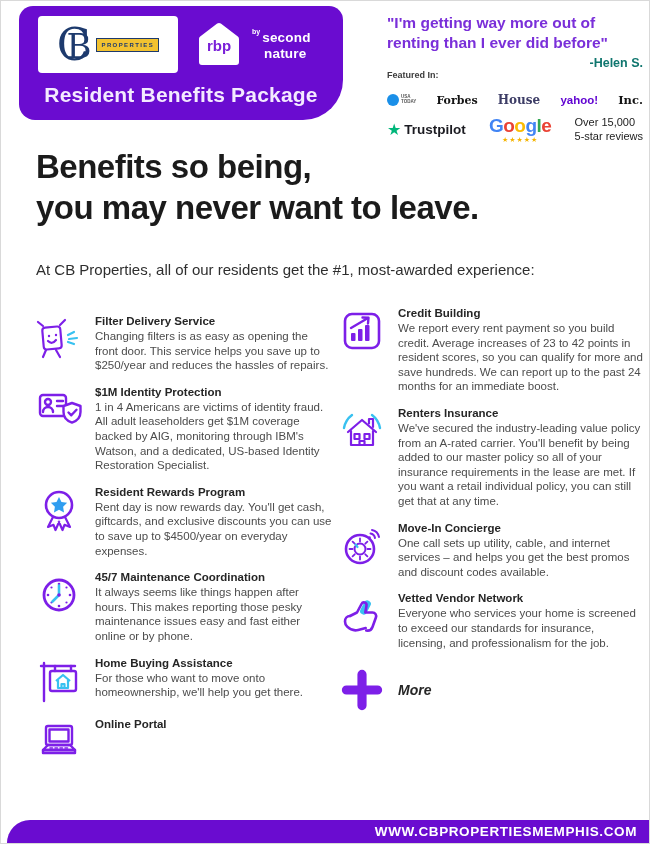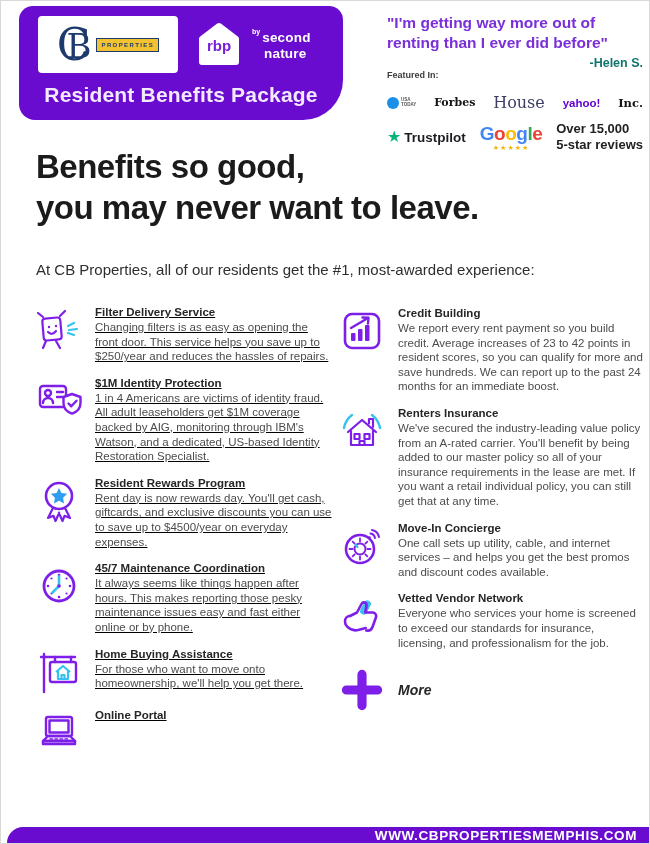--- a/index.html
+++ b/index.html
@@ -28,52 +28,52 @@
   .testimonial{position:absolute;left:386px;top:12px;width:256px;}
   .quote{color:#7a2fd9;font-weight:bold;font-size:15.5px;line-height:1.32;}
   .attr{text-align:right;color:#0f766e;font-weight:bold;font-size:12.5px;margin-top:2px;}
   .featured{position:absolute;left:386px;top:69px;width:256px;}
   .feat-label{font-size:9px;color:#3c3c3c;font-weight:bold;}
   .logo-row{display:flex;align-items:center;justify-content:space-between;margin-top:13px;}
   .usat{display:flex;align-items:center;gap:2px;}
   .usat-circle{width:12px;height:12px;border-radius:50%;background:#1a8fe8;}
   .usat-txt{font-size:4.5px;line-height:1.1;color:#555;font-weight:bold;}
   .forbes{font-family:"DejaVu Serif",serif;font-weight:bold;font-size:11px;color:#141414;}
-  .house{font-family:"DejaVu Serif",serif;font-weight:normal;font-size:16px;color:#3d3d66;}
+  .house{font-family:"DejaVu Serif",serif;font-weight:bold;font-size:12px;color:#3d3d66;}
   .yahoo{font-weight:bold;font-size:11.5px;color:#5f01d1;}
   .inc{font-family:"DejaVu Serif",serif;font-weight:bold;font-size:11.5px;color:#141414;}
   .review-row{display:flex;align-items:center;justify-content:space-between;margin-top:9px;}
   .trustpilot{display:flex;align-items:center;gap:3px;}
   .tp-star{color:#00b67a;font-size:16px;line-height:1;}
   .tp-word{font-size:13.5px;font-weight:bold;color:#1b1b21;}
   .google{text-align:center;line-height:1;}
   .g-word{font-size:19px;font-weight:bold;letter-spacing:-0.5px;}
   .g1,.g4{color:#4285f4}.g2,.g6{color:#ea4335}.g3{color:#fbbc05}.g5{color:#34a853}
   .g-stars{font-size:7px;color:#f4b400;letter-spacing:1px;margin-top:1px;}
-  .reviews{font-size:13px;font-weight:bold;color:#222;line-height:1.25;}
+  .reviews{font-size:11px;font-weight:normal;color:#222;line-height:1.25;}
 
   
   .hero-title{position:absolute;left:35px;top:146px;font-size:33px;font-weight:800;
               color:#1b1b1b;line-height:1.24;letter-spacing:-0.5px;}
   .hero-sub{position:absolute;left:35px;top:260px;width:585px;font-size:15px;color:#2e2e2e;}
 
   
-  .col-left{position:absolute;left:33px;top:305px;width:300px;text-decoration:underline;}
+  .col-left{position:absolute;left:33px;top:314px;width:300px;}
   .col-right{position:absolute;left:336px;top:306px;width:306px;}
   .benefit{display:flex;gap:11px;margin-bottom:13px;}
   .b-icon{width:50px;flex:0 0 50px;display:flex;justify-content:center;align-items:flex-start;}
   .b-icon svg{display:block;}
   .b-text{flex:1;}
   .b-title{font-size:11.5px;font-weight:bold;color:#262626;margin-bottom:2px;}
   .b-body{font-size:11.5px;color:#4c4c4c;line-height:1.27;}
   .benefit--more{align-items:center;margin-top:18px;font-style:italic;}
   .benefit--more .b-title{font-size:14px;margin-bottom:0;}
 
   
-  .footer-bar{position:absolute;left:6px;right:0;bottom:0;height:16px;background:#6a0cd0;
+  .footer-bar{position:absolute;left:6px;right:0;bottom:0;height:23px;background:#6a0cd0;
               border-radius:26px 0 0 0;display:flex;align-items:center;justify-content:flex-end;}
   .footer-url{color:#ffffff;font-weight:bold;font-size:13.5px;letter-spacing:0.6px;padding-right:12px;}
 </style>
 </head>
 <body>
 
 <div class="page">
 
   <div class="header-card">
     <div class="brand-card">
@@ -130,21 +130,21 @@
         <div class="g-stars">★★★★★</div>
       </div>
       <div class="reviews">
         <div>Over 15,000</div>
         <div>5-star reviews</div>
       </div>
     </div>
   </div>
 
   <div class="hero-title">
-    <div>Benefits so good,</div>
+    <div>Benefits so being,</div>
     <div>you may never want to leave.</div>
   </div>
   <div class="hero-sub">At CB Properties, all of our residents get the #1, most-awarded experience:</div>
 
   <div class="col-left">
 
     <div class="benefit">
       <div class="b-icon">
         <svg width="48" height="48" viewBox="0 0 48 48">
           <g stroke="#7d1fe8" fill="none" stroke-width="2.2" stroke-linecap="round" stroke-linejoin="round">

